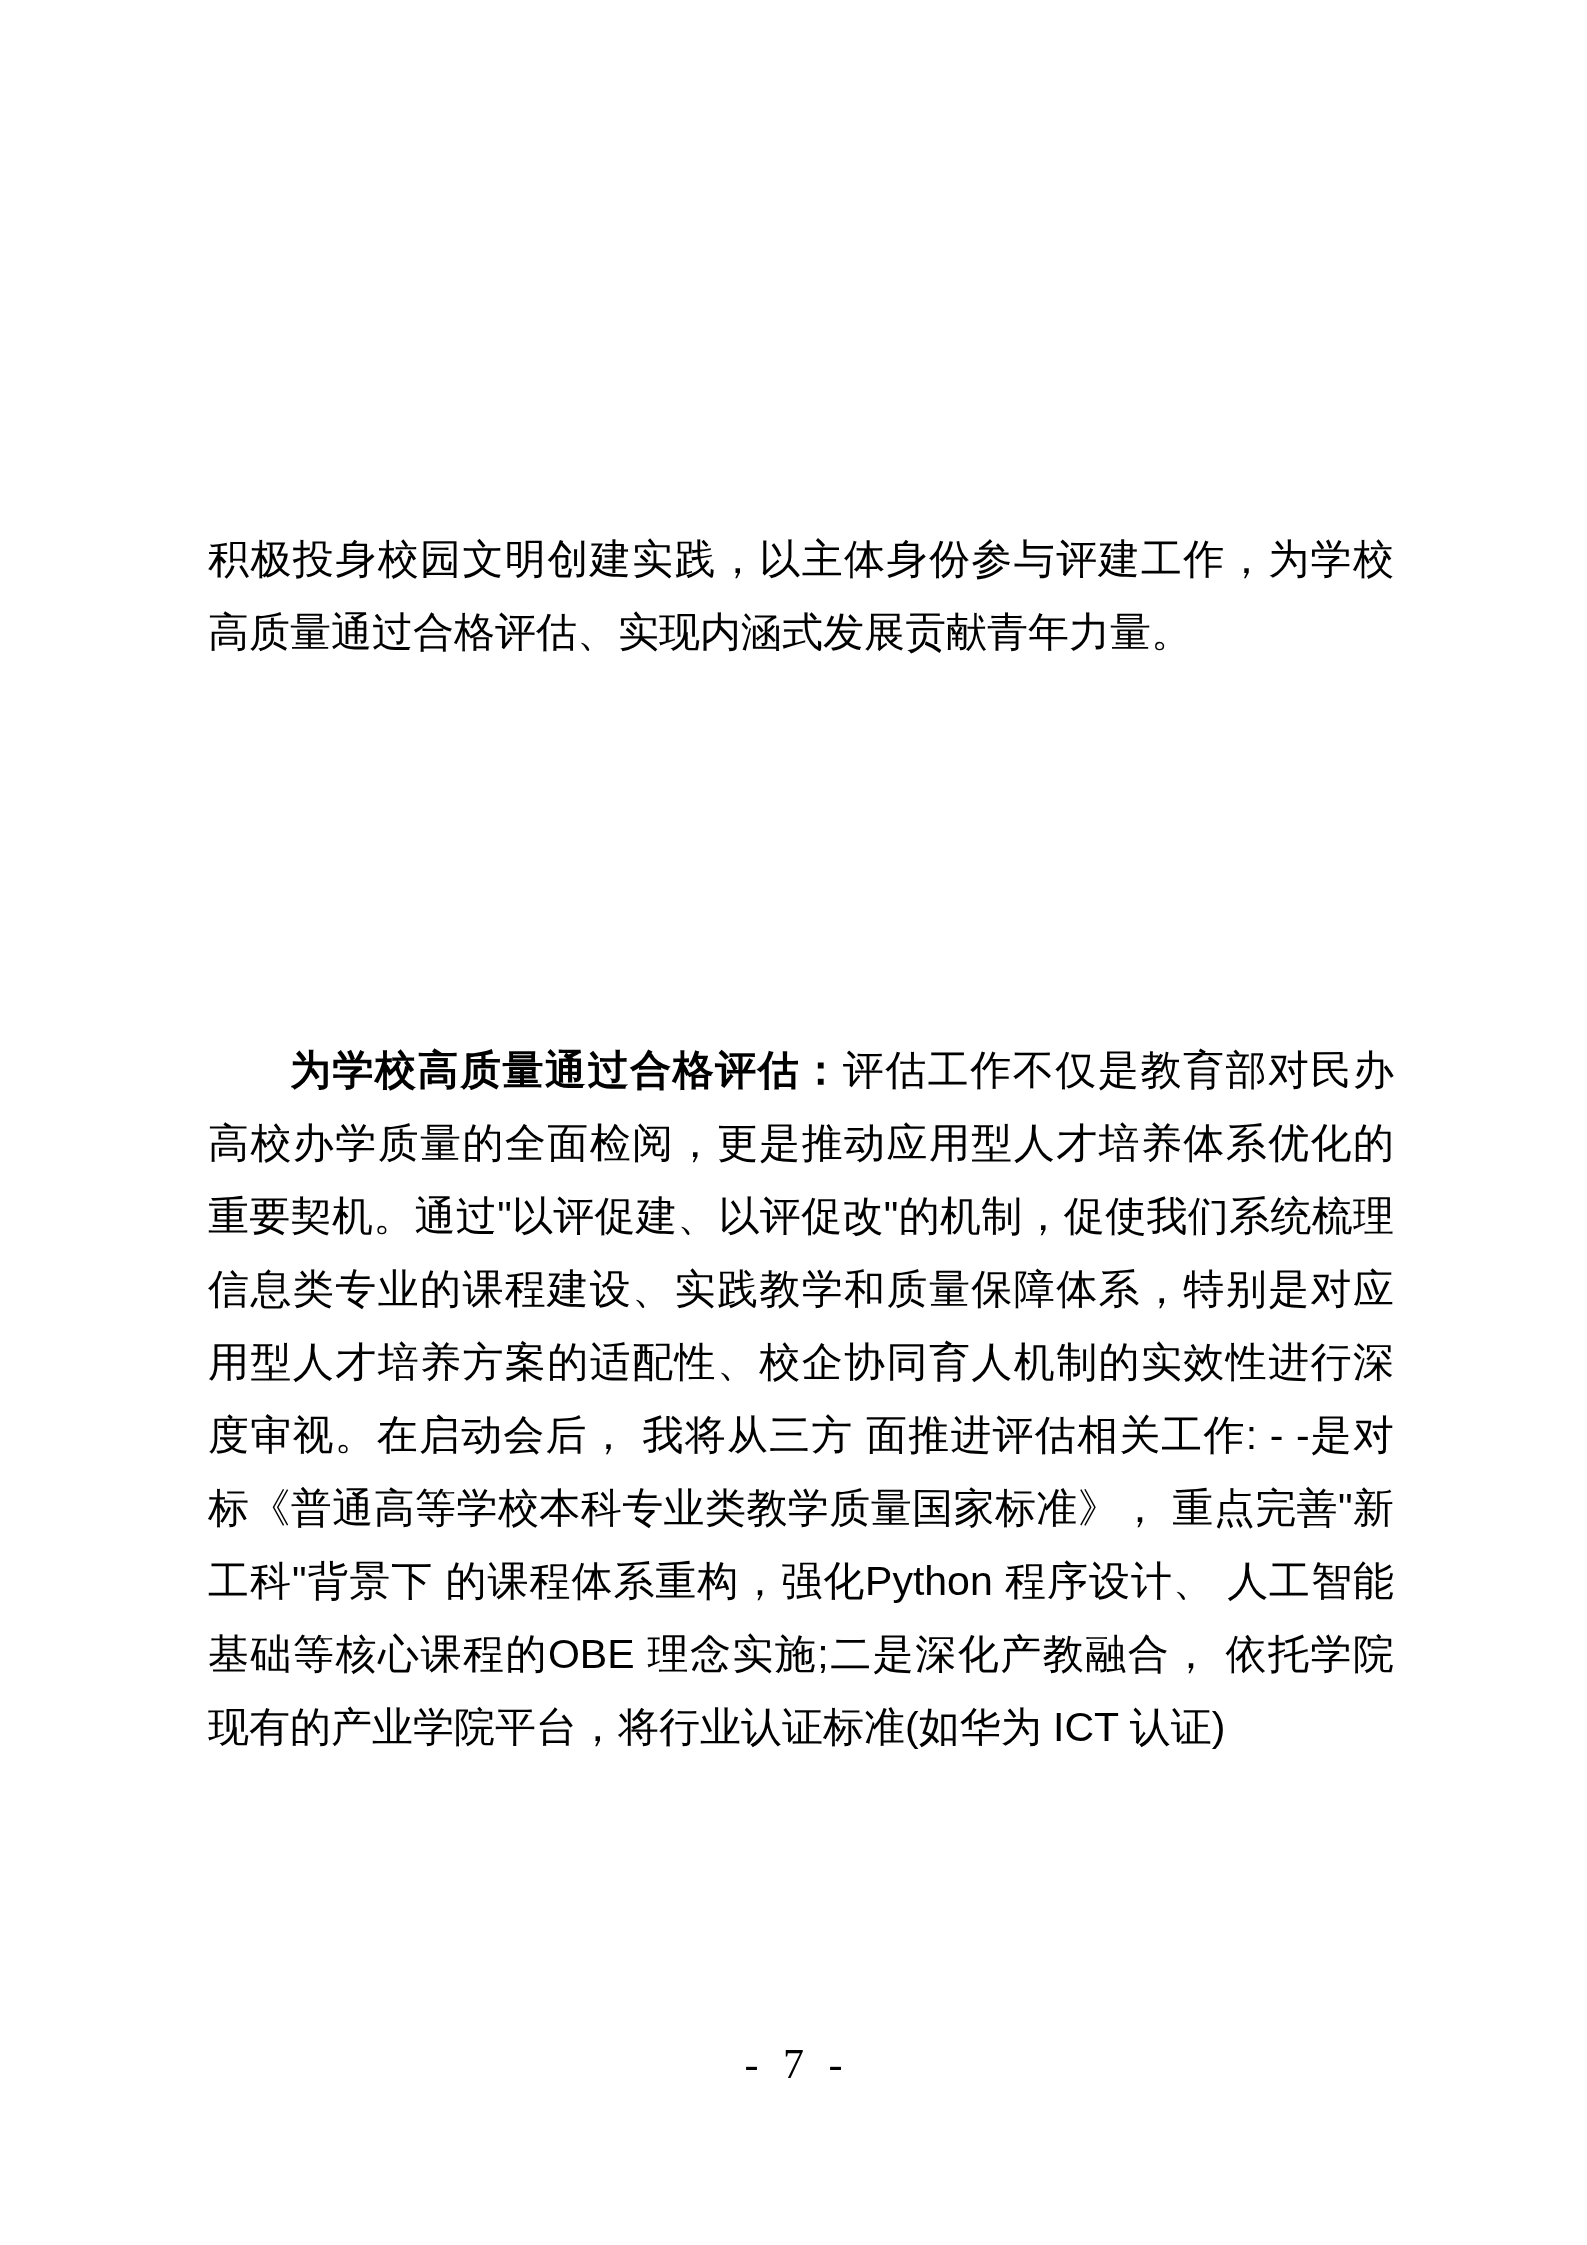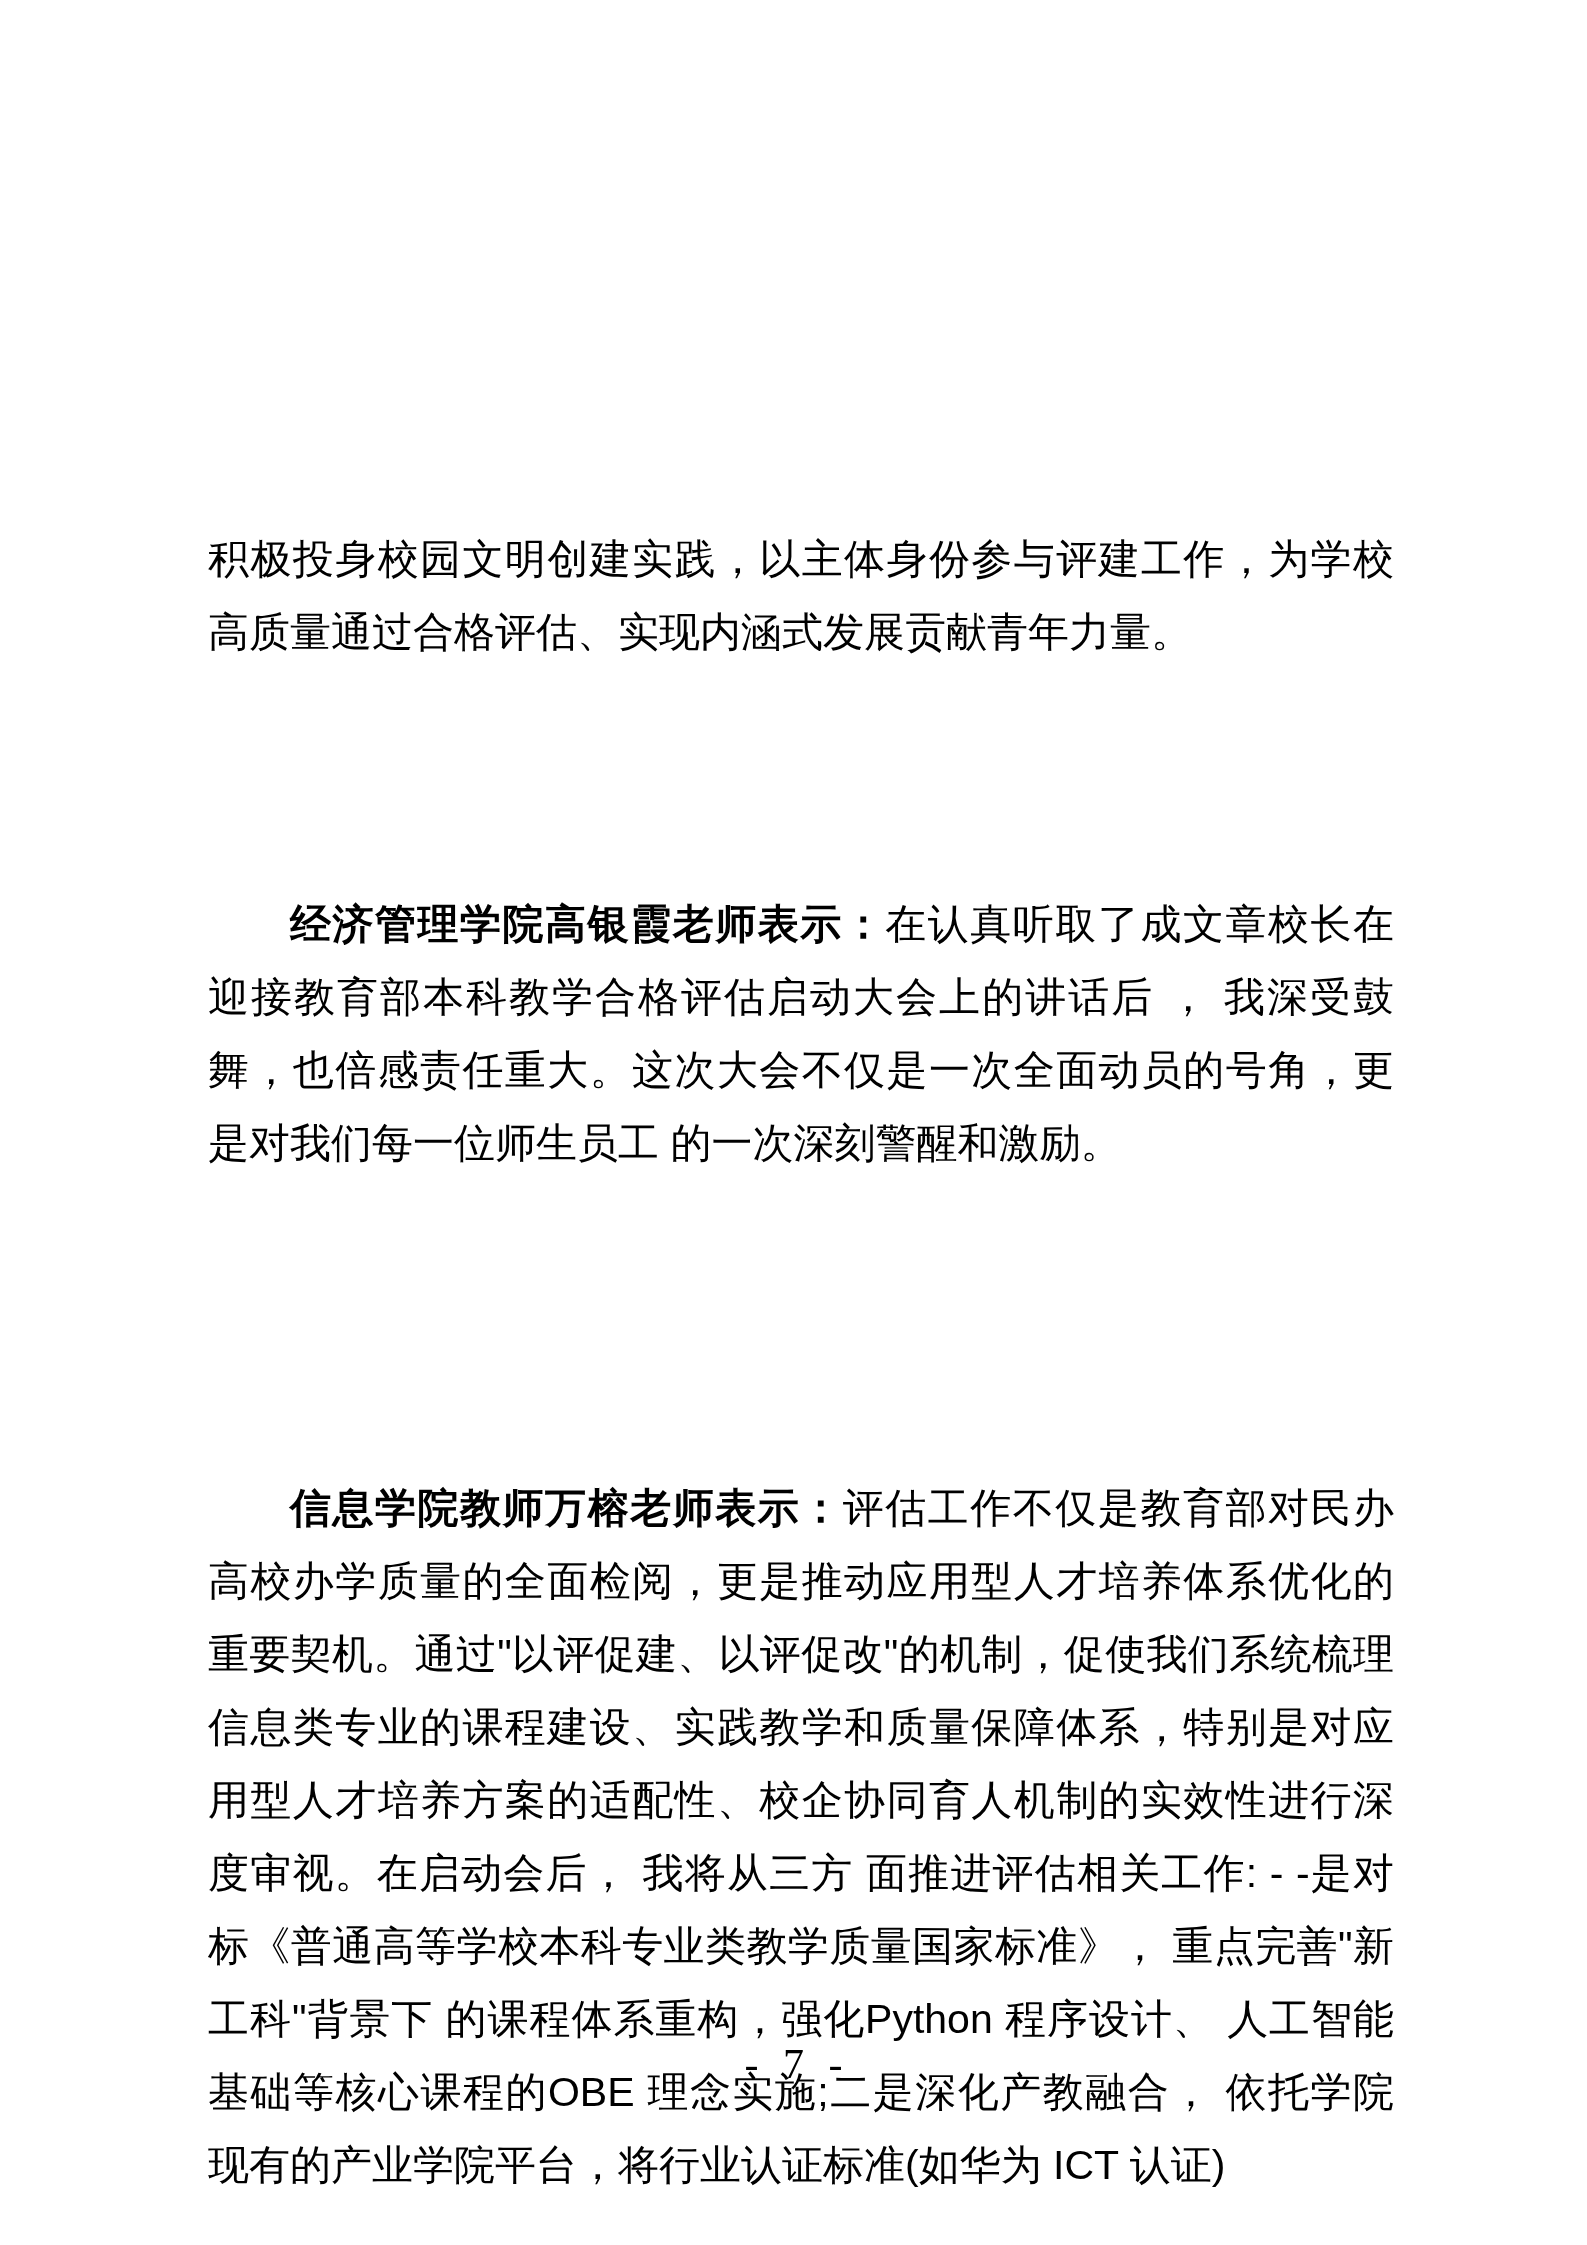--- a/index.html
+++ b/index.html
@@ -51,21 +51,20 @@
   }
 </style>
 </head>
 <body>
 
 <div class="page">
   <div class="content">
 
     <p class="para"><span>积极投身校园文明创建实践，以主体身份参与评建工作，为学校高质量通过合格评估、实现内涵式发展贡献青年力量。</span></p>
 
-    <p class="para indent"><span class="run-bold">经济管理学院高银霞老师表示：</span><span>在认真听取了成文章校长在迎接教育部本科教学合格评估启动大会上的讲话后 ， 我深受鼓舞，也倍感责任重大。这次大会不仅是一次全面动员的号角，更是对我们每一位师生员工 的一次深刻警醒和激励。</span></p>
 
 
-    <p class="para indent"><span class="run-bold">信息学院教师万榕老师表示：</span><span>评估工作不仅是教育部对民办高校办学质量的全面检阅，更是推动应用型人才培养体系优化的重要契机。通过"以评促建、以评促改"的机制，促使我们系统梳理信息类专业的课程建设、实践教学和质量保障体系，特别是对应用型人才培养方案的适配性、校企协同育人机制的实效性进行深度审视。在启动会后， 我将从三方 面推进评估相关工作: - -是对标《普通高等学校本科专业类教学质量国家标准》， 重点完善"新工科"背景下 的课程体系重构，强化Python 程序设计、 人工智能基础等核心课程的OBE 理念实施;二是深化产教融合， 依托学院现有的产业学院平台，将行业认证标准(如华为 ICT 认证)</span></p>
+    <p class="para indent"><span class="run-bold">为学校高质量通过合格评估：</span><span>评估工作不仅是教育部对民办高校办学质量的全面检阅，更是推动应用型人才培养体系优化的重要契机。通过"以评促建、以评促改"的机制，促使我们系统梳理信息类专业的课程建设、实践教学和质量保障体系，特别是对应用型人才培养方案的适配性、校企协同育人机制的实效性进行深度审视。在启动会后， 我将从三方 面推进评估相关工作: - -是对标《普通高等学校本科专业类教学质量国家标准》， 重点完善"新工科"背景下 的课程体系重构，强化Python 程序设计、 人工智能基础等核心课程的OBE 理念实施;二是深化产教融合， 依托学院现有的产业学院平台，将行业认证标准(如华为 ICT 认证)</span></p>
 
   </div>
 
   <div class="footer"><span>- 7 -</span></div>
 </div>
 
 </body></html>

